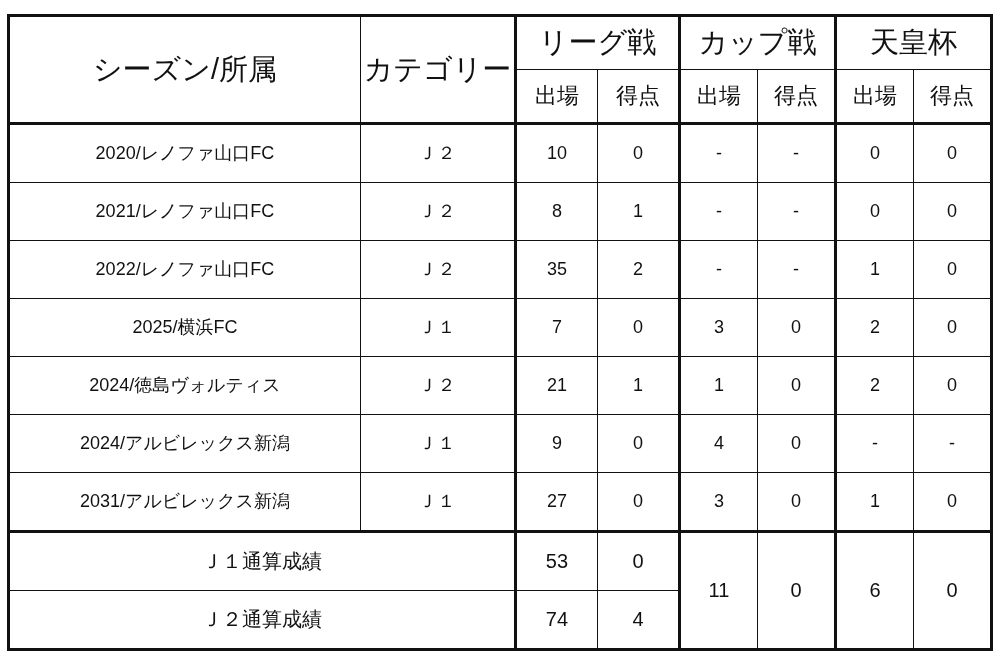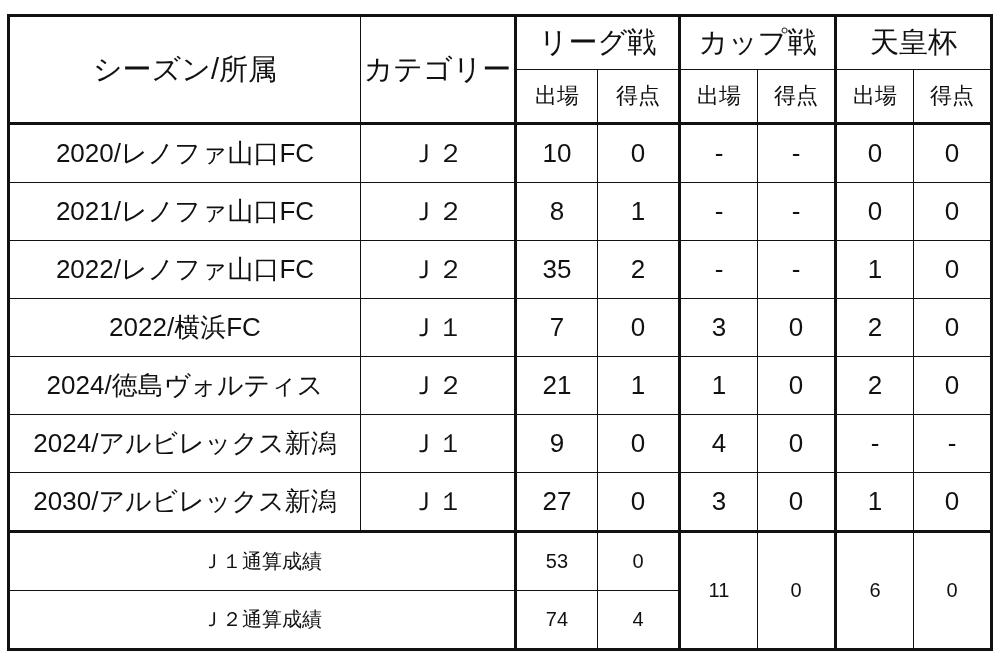--- a/index.html
+++ b/index.html
@@ -49,21 +49,21 @@
     font-size: 22px;
   }
   .season-head {
     font-size: 23px;
   }
   .cat-head {
     font-size: 23px;
   }
   tbody tr.data-row td {
     height: 57px;
-    font-size: 26px;
+    font-size: 18px;
   }
   td.season-cell {
     font-size: 22px;
   }
   td.cat-cell {
     font-size: 23px;
     letter-spacing: 1px;
   }
   td.num {
     font-size: 23px;
@@ -136,21 +136,21 @@
         <td class="season-cell">2022/レノファ山口FC</td>
         <td class="cat-cell">Ｊ２</td>
         <td class="num thick-left">35</td>
         <td class="num">2</td>
         <td class="num thick-left">-</td>
         <td class="num">-</td>
         <td class="num thick-left">1</td>
         <td class="num">0</td>
       </tr>
       <tr class="data-row">
-        <td class="season-cell">2022/横浜FC</td>
+        <td class="season-cell">2025/横浜FC</td>
         <td class="cat-cell">Ｊ１</td>
         <td class="num thick-left">7</td>
         <td class="num">0</td>
         <td class="num thick-left">3</td>
         <td class="num">0</td>
         <td class="num thick-left">2</td>
         <td class="num">0</td>
       </tr>
       <tr class="data-row">
         <td class="season-cell">2024/徳島ヴォルティス</td>
@@ -166,21 +166,21 @@
         <td class="season-cell">2024/アルビレックス新潟</td>
         <td class="cat-cell">Ｊ１</td>
         <td class="num thick-left">9</td>
         <td class="num">0</td>
         <td class="num thick-left">4</td>
         <td class="num">0</td>
         <td class="num thick-left">-</td>
         <td class="num">-</td>
       </tr>
       <tr class="data-row">
-        <td class="season-cell">2030/アルビレックス新潟</td>
+        <td class="season-cell">2031/アルビレックス新潟</td>
         <td class="cat-cell">Ｊ１</td>
         <td class="num thick-left">27</td>
         <td class="num">0</td>
         <td class="num thick-left">3</td>
         <td class="num">0</td>
         <td class="num thick-left">1</td>
         <td class="num">0</td>
       </tr>
       <tr class="total-row">
         <td colspan="2" class="thick-top">Ｊ１通算成績</td>

